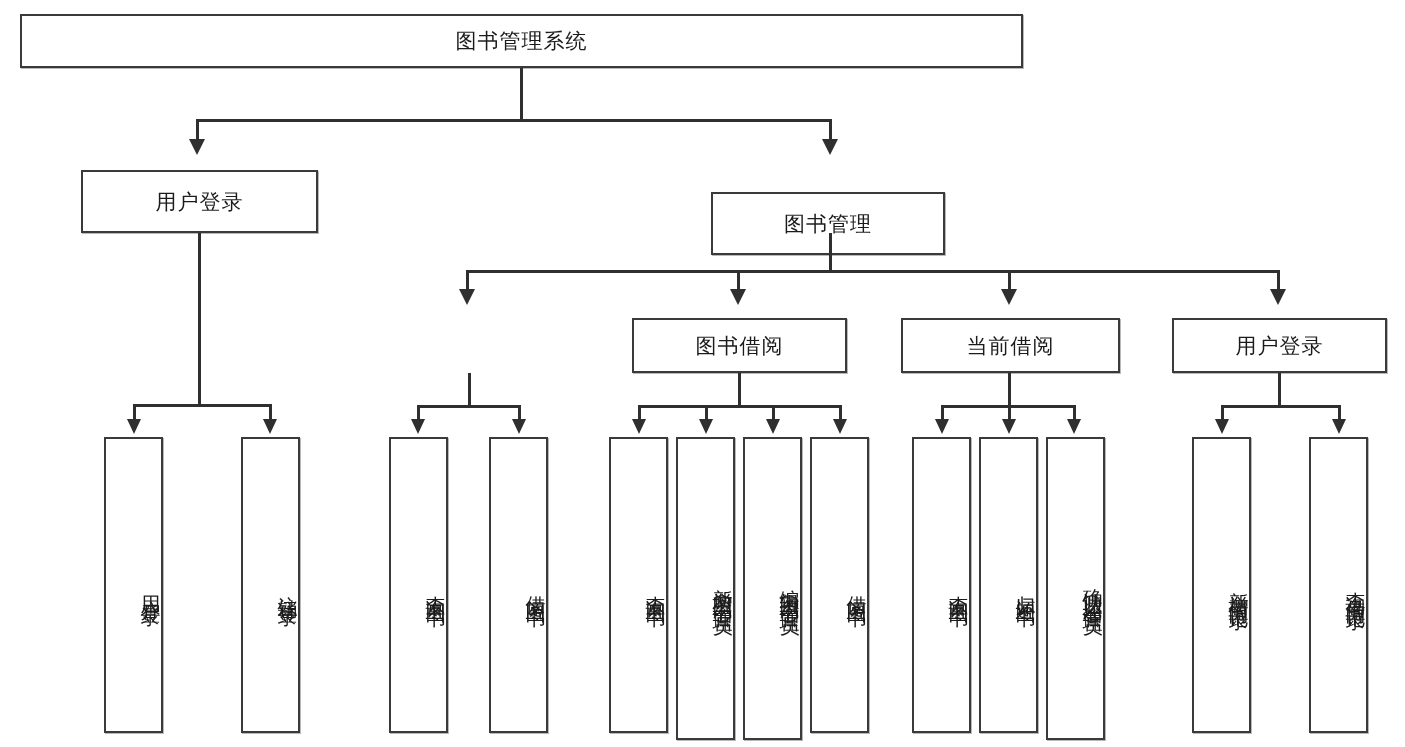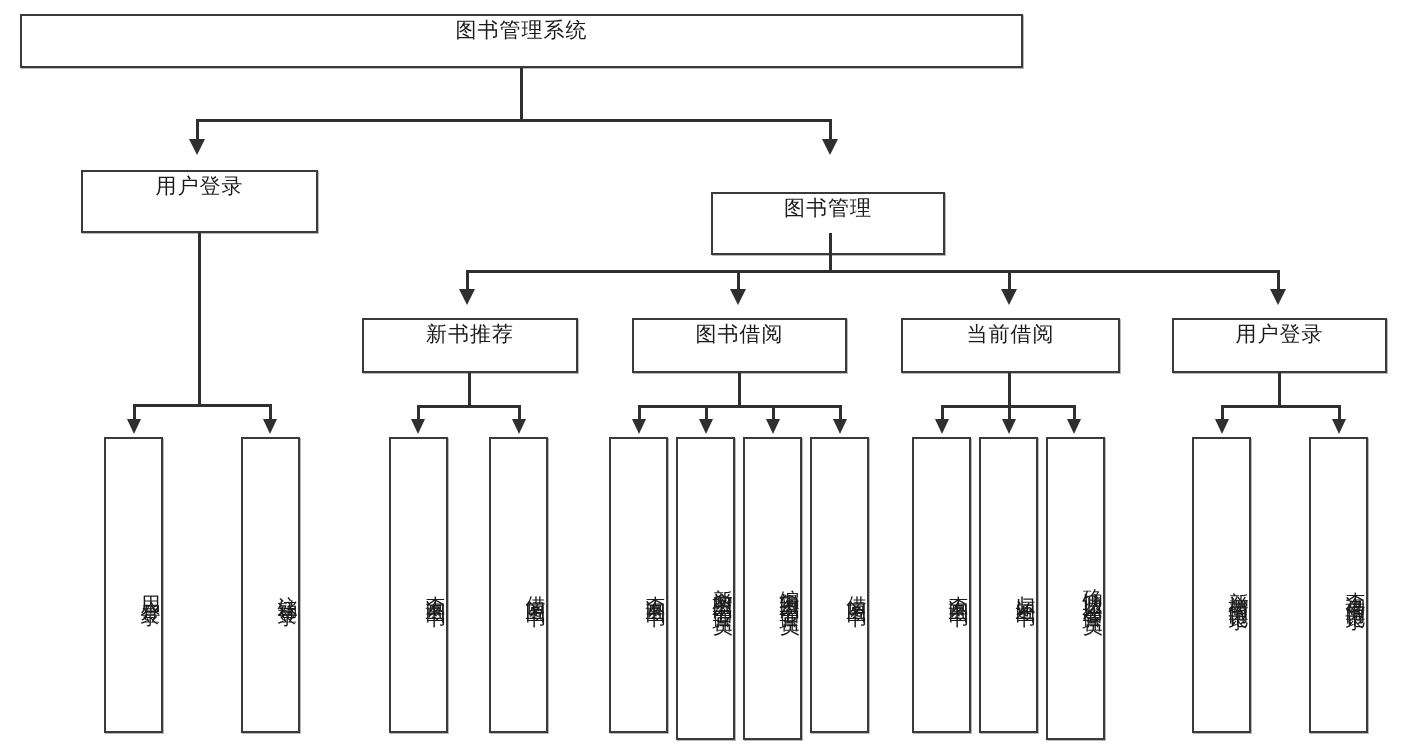--- a/index.html
+++ b/index.html
@@ -16,21 +16,21 @@
     overflow:hidden;
   }
   
   .node{
     position:absolute;
     box-sizing:border-box;
     background:#ffffff;
     border:2px solid #3a3a3a;
     box-shadow:1px 1px 0 0 #b9b9b9;
     display:flex;
-    align-items:flex-start;
+    align-items:center;
     justify-content:center;
     color:#1b1b1b;
   }
   .node.h{            
     font-size:21px;
     letter-spacing:1px;
     white-space:nowrap;
   }
   .node.v{            
     writing-mode:vertical-rl;
@@ -112,23 +112,20 @@
   <div class="edge h" style="left:466px;top:270px;width:814px;"></div>
   <div class="edge v" style="left:466px;top:270px;height:21px;"></div>
   <div class="arrow" style="left:459px;top:289px;"></div>
   <div class="edge v" style="left:737px;top:270px;height:21px;"></div>
   <div class="arrow" style="left:730px;top:289px;"></div>
   <div class="edge v" style="left:1008px;top:270px;height:21px;"></div>
   <div class="arrow" style="left:1001px;top:289px;"></div>
   <div class="edge v" style="left:1277px;top:270px;height:21px;"></div>
   <div class="arrow" style="left:1270px;top:289px;"></div>
 
-  <div class="node h" style="left:362px;top:318px;width:216px;height:55px;">
-    <span>新书推荐</span>
-  </div>
   <div class="node h" style="left:901px;top:318px;width:219px;height:55px;">
     <span>当前借阅</span>
   </div>
   <div class="node h" style="left:632px;top:318px;width:215px;height:55px;">
     <span>图书借阅</span>
   </div>
   <div class="node h" style="left:1172px;top:318px;width:215px;height:55px;">
     <span>用户登录</span>
   </div>
 

